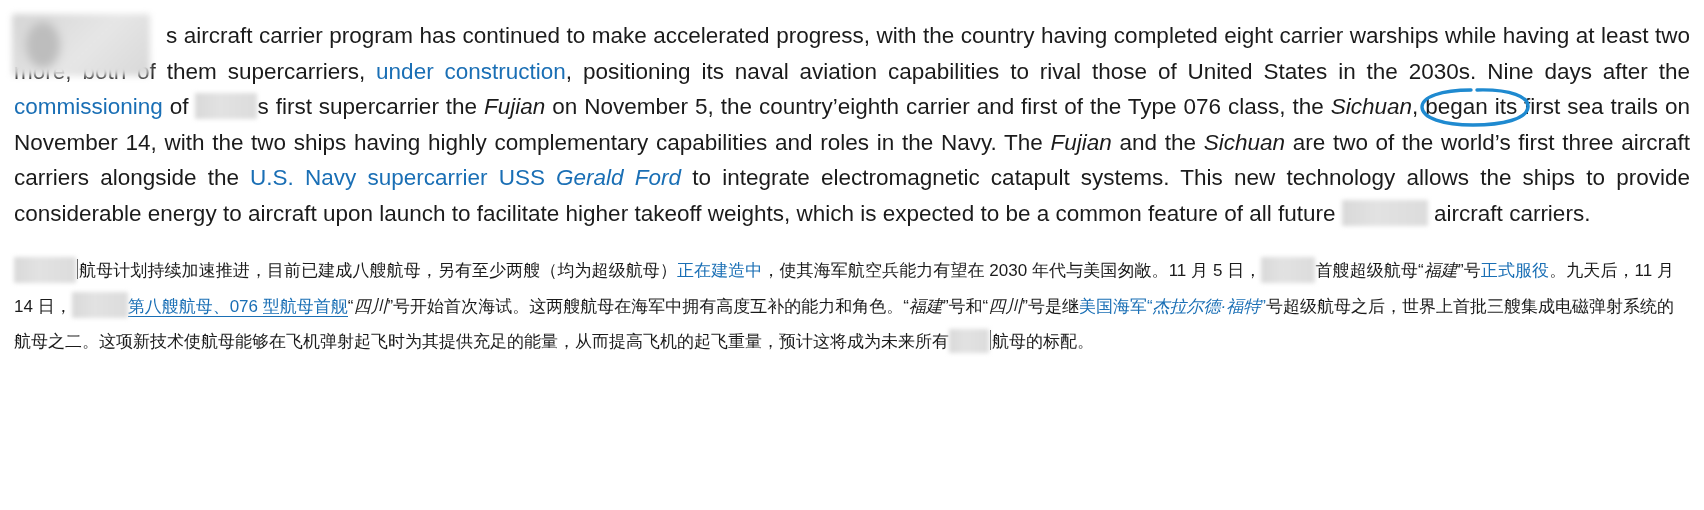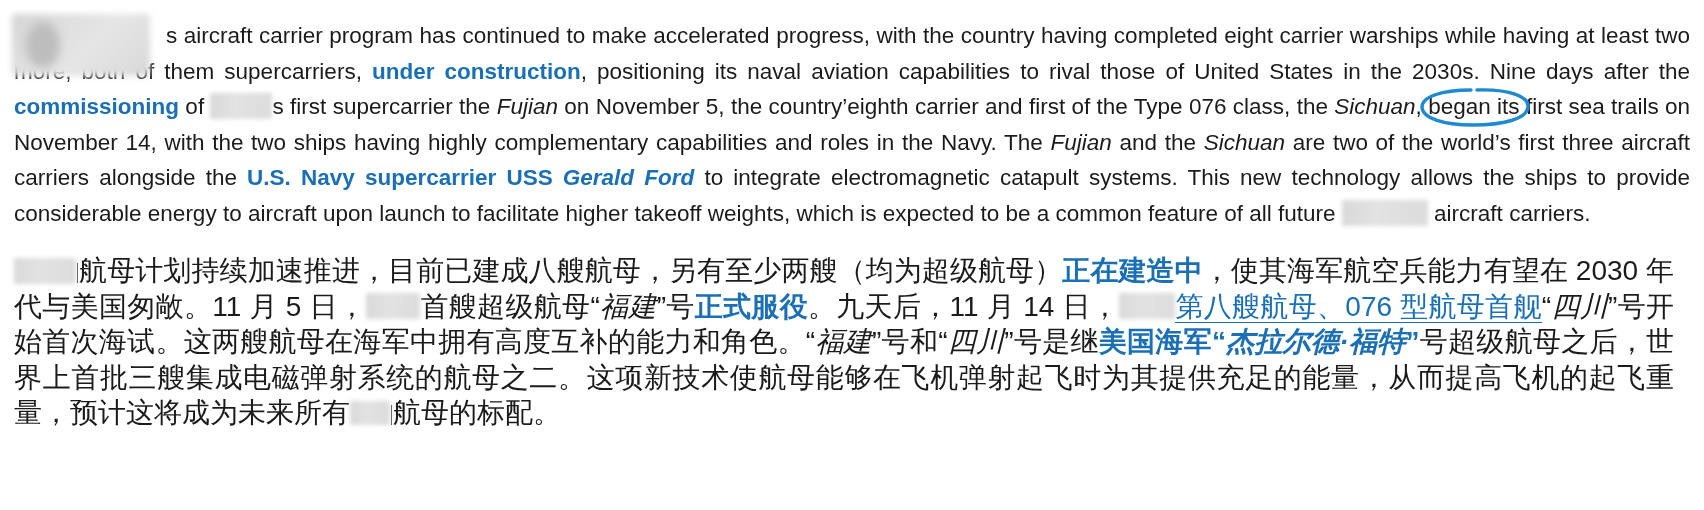--- a/index.html
+++ b/index.html
@@ -23,31 +23,30 @@
   }
   .para-en {
     font-size: 22.5px;
     line-height: 35.5px;
     text-align: justify;
     text-justify: inter-word;
     color: #1b1b1b;
     margin: 0;
   }
   .para-zh {
-    font-size: 28px;
+    font-size: 17px;
     line-height: 35.5px;
     text-align: justify;
     color: #1b1b1b;
     margin: 22px 16px 0 0;
   }
   .link {
     color: #1a6fb5;
     text-decoration: none;
     cursor: pointer;
-    font-weight: bold;
   }
   .link-u {
     color: #1a6fb5;
     text-decoration: none;
     border-bottom: 1.6px solid #1a6fb5;
     cursor: pointer;
   }
   .ital {
     font-style: italic;
   }

